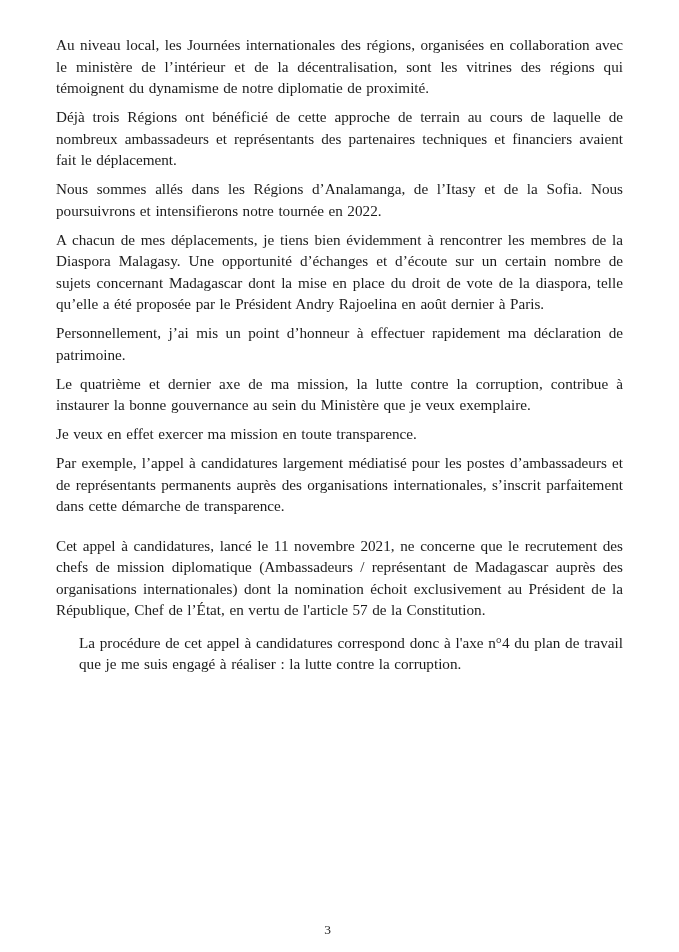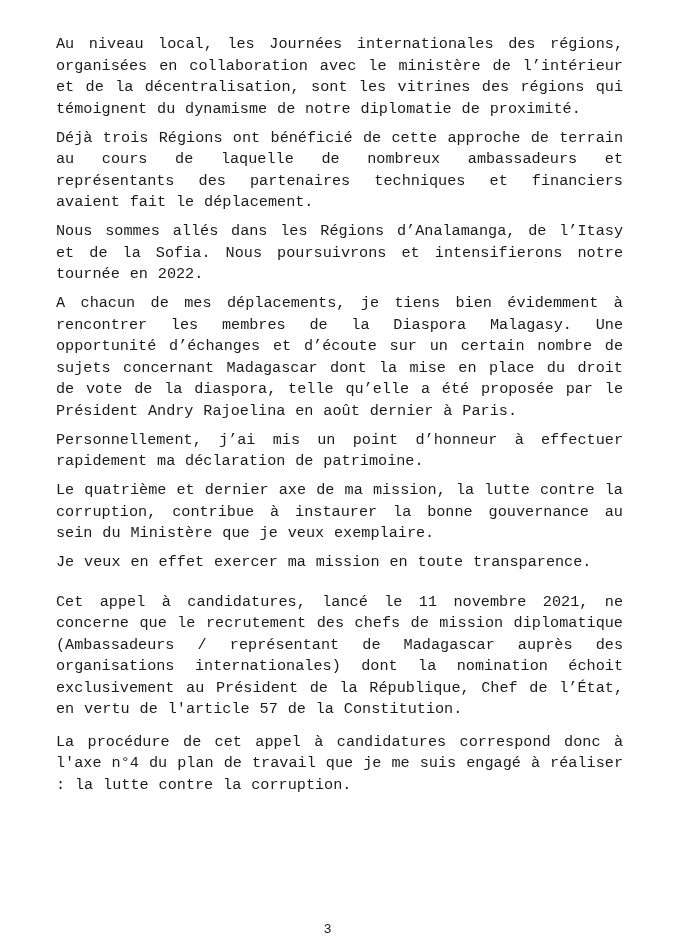--- a/index.html
+++ b/index.html
@@ -6,40 +6,40 @@
     margin: 0;
     padding: 0;
     background: #ffffff;
   }
   .page {
     position: relative;
     width: 679px;
     height: 952px;
     background: var(--paper, #ffffff);
     color: var(--ink, #1b1b1b);
-    font-family: Liberation Mono, monospace;
+    font-family: Liberation Serif, serif;
     overflow: hidden;
     box-sizing: border-box;
   }
   .content {
     position: absolute;
     left: 56px;
     top: 34px;
     width: 567px;
   }
   .para {
     margin: 0 0 7.5px 0;
     font-size: 15.2px;
     line-height: 21.5px;
     text-align: justify;
     text-justify: inter-word;
     word-spacing: 0.05em;
   }
   .para.gap-sm { margin-top: 18px; }
-  .para.gap-lg { margin-top: 11px; }
+  .para.gap-lg { margin-top: 11px; margin-left: 23px; }
   .page-number {
     position: absolute;
     top: 922px;
     left: 0;
     width: 100%;
     text-align: center;
     font-size: 13.5px;
     line-height: 16px;
     transform: translateX(-12px);
   }
@@ -49,17 +49,18 @@
 
 <div class="page">
   <div class="content">
     <p class="para">Au niveau local, les Journées internationales des régions, organisées en collaboration avec le ministère de l’intérieur et de la décentralisation, sont les vitrines des régions qui témoignent du dynamisme de notre diplomatie de proximité.</p>
     <p class="para">Déjà trois Régions ont bénéficié de cette approche de terrain au cours de laquelle de nombreux ambassadeurs et représentants des partenaires techniques et financiers avaient fait le déplacement.</p>
     <p class="para">Nous sommes allés dans les Régions d’Analamanga, de l’Itasy et de la Sofia. Nous poursuivrons et intensifierons notre tournée en 2022.</p>
     <p class="para">A chacun de mes déplacements, je tiens bien évidemment à rencontrer les membres de la Diaspora Malagasy. Une opportunité d’échanges et d’écoute sur un certain nombre de sujets concernant Madagascar dont la mise en place du droit de vote de la diaspora, telle qu’elle a été proposée par le Président Andry Rajoelina en août dernier à Paris.</p>
     <p class="para">Personnellement, j’ai mis un point d’honneur à effectuer rapidement ma déclaration de patrimoine.</p>
     <p class="para">Le quatrième et dernier axe de ma mission, la lutte contre la corruption, contribue à instaurer la bonne gouvernance au sein du Ministère que je veux exemplaire.</p>
     <p class="para">Je veux en effet exercer ma mission en toute transparence.</p>
+    <p class="para">Par exemple, l’appel à candidatures largement médiatisé pour les postes d’ambassadeurs et de représentants permanents auprès des organisations internationales, s’inscrit parfaitement dans cette démarche de transparence.</p>
     <p class="para gap-sm">Cet appel à candidatures, lancé le 11 novembre 2021, ne concerne que le recrutement des chefs de mission diplomatique (Ambassadeurs / représentant de Madagascar auprès des organisations internationales) dont la nomination échoit exclusivement au Président de la République, Chef de l’État, en vertu de l'article 57 de la Constitution.</p>
     <p class="para gap-lg">La procédure de cet appel à candidatures correspond donc à l'axe n°4 du plan de travail que je me suis engagé à réaliser : la lutte contre la corruption.</p>
   </div>
   <div class="page-number">3</div>
 </div>
 
 </body></html>

